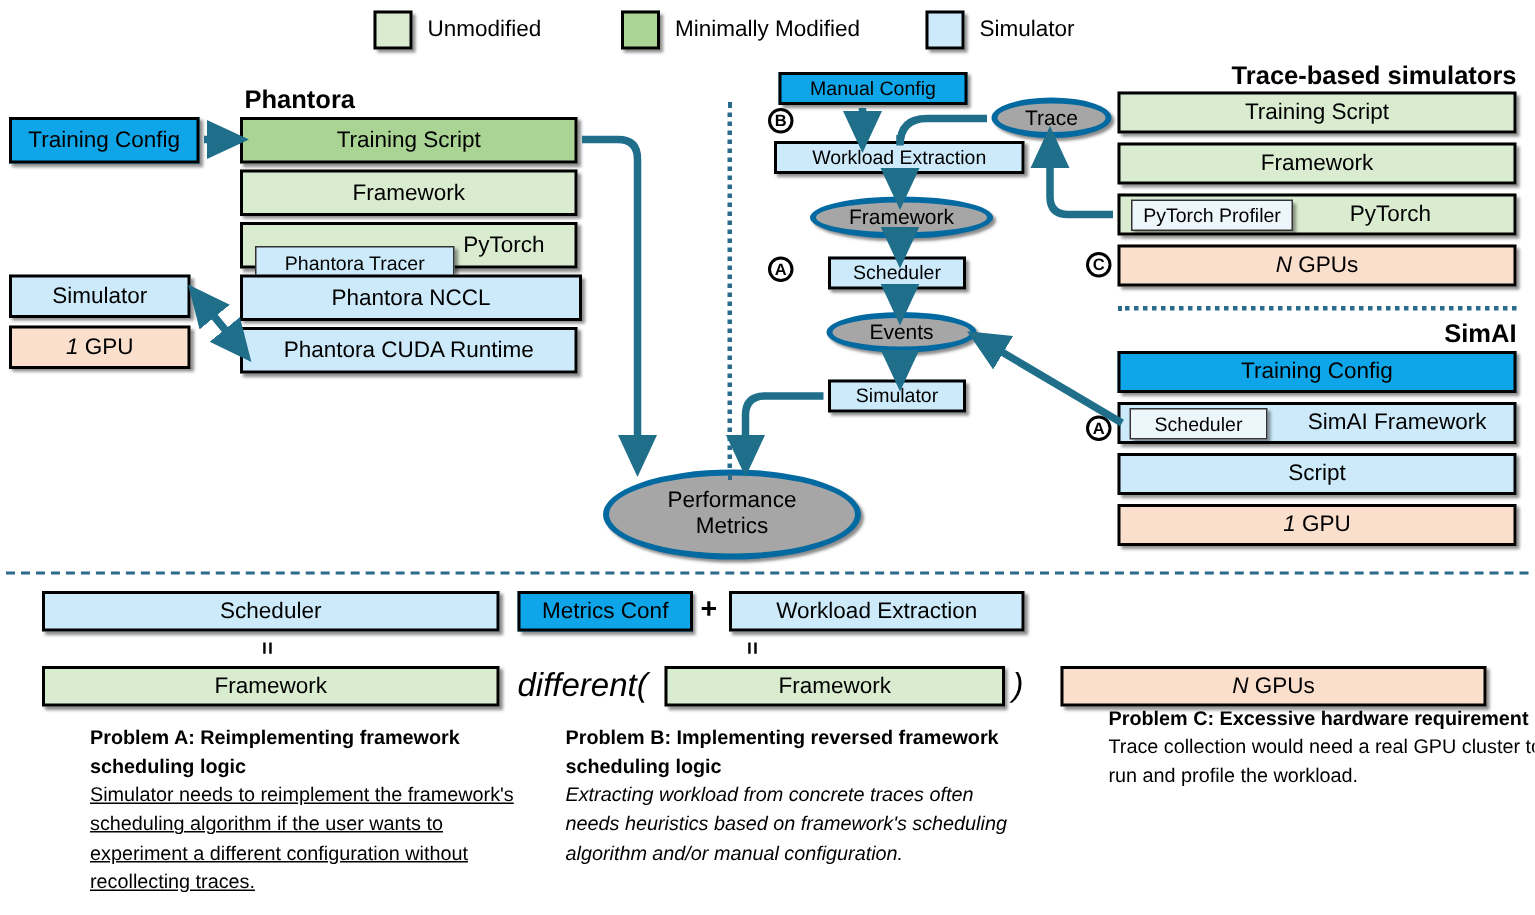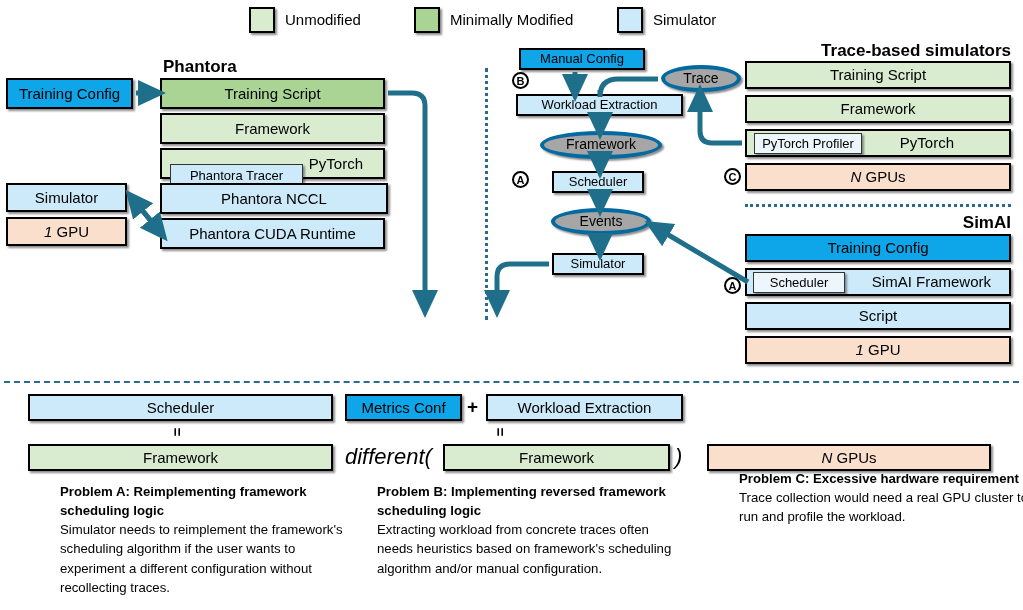--- a/index.html
+++ b/index.html
@@ -106,20 +106,24 @@
   <div class="circ" style="left:512px;top:171px;">A</div>
 
   <div class="bx blue sm" style="left:552px;top:171px;width:92px;height:22px;">Scheduler</div>
 
   <div class="ell" style="left:551px;top:208px;width:100px;height:27px;font-size:14px;">Events</div>
 
   <div class="bx blue sm" style="left:552px;top:253px;width:92px;height:22px;">Simulator</div>
 
   <div class="ell" style="left:661px;top:65px;width:80px;height:27px;font-size:14px;">Trace</div>
 
+  <div class="ell" style="left:402px;top:313px;width:172px;height:60px;flex-direction:column;">
+    <span>Performance</span>
+    <span>Metrics</span>
+  </div>
 
   <div class="ttl" style="right:12px;top:41px;">Trace-based simulators</div>
 
   <div class="bx green-l" style="left:745px;top:61px;width:266px;height:28px;">Training Script</div>
 
   <div class="bx green-l" style="left:745px;top:95px;width:266px;height:28px;">Framework</div>
 
   <div class="bx green-l" style="left:745px;top:129px;width:266px;height:28px;justify-content:flex-end;padding-right:55px;">
     <span>PyTorch</span>
   </div>
@@ -151,33 +155,33 @@
   </div>
 
   <div class="vdot" style="left:485px;top:68px;height:252px;"></div>
   <div class="hdash" style="left:4px;top:381px;width:1015px;"></div>
 
   <div class="bx blue" style="left:28px;top:394px;width:305px;height:27px;">Scheduler</div>
   <div class="eqs" style="left:174px;top:423px;transform:rotate(90deg);">=</div>
   <div class="bx green-l" style="left:28px;top:444px;width:305px;height:27px;">Framework</div>
   <div class="prob" style="left:28px;top:482px;width:300px;">
     <b style="display: block;">Problem A: Reimplementing framework scheduling logic</b>
-    <span style="display: block;">Simulator needs to reimplement the framework's scheduling algorithm if the user wants to experiment a different configuration without recollecting traces.</span>
+    <span style="display: block; text-decoration: underline;">Simulator needs to reimplement the framework's scheduling algorithm if the user wants to experiment a different configuration without recollecting traces.</span>
   </div>
 
   <div class="bx pink" style="left:345px;top:394px;width:117px;height:27px;">Metrics Conf</div>
   <div class="plus" style="left:467px;top:396px;">+</div>
   <div class="bx blue" style="left:486px;top:394px;width:197px;height:27px;">Workload Extraction</div>
   <div class="eqs" style="left:497px;top:423px;transform:rotate(90deg);">=</div>
   <div class="revtx" style="left:345px;top:444px;">different(</div>
   <div class="bx green-l" style="left:443px;top:444px;width:227px;height:27px;">Framework</div>
   <div class="revtx" style="left:675px;top:444px;">)</div>
   <div class="prob" style="left:345px;top:482px;width:310px;">
     <b style="display: block;">Problem B: Implementing reversed framework scheduling logic</b>
-    <span style="display: block;">Extracting workload from concrete traces often needs heuristics based on framework's scheduling algorithm and/or manual configuration.</span>
+    <span style="display: block; font-style: italic;">Extracting workload from concrete traces often needs heuristics based on framework's scheduling algorithm and/or manual configuration.</span>
   </div>
 
   <div class="bx peach" style="left:707px;top:444px;width:284px;height:27px;">
     <i>N</i>&nbsp;GPUs
   </div>
   <div class="prob" style="left:707px;top:469px;width:300px;">
     <b style="display: block;">Problem C: Excessive hardware requirement</b>
     <span style="display: block;">Trace collection would need a real GPU cluster to run and profile the workload.</span>
   </div>
 

